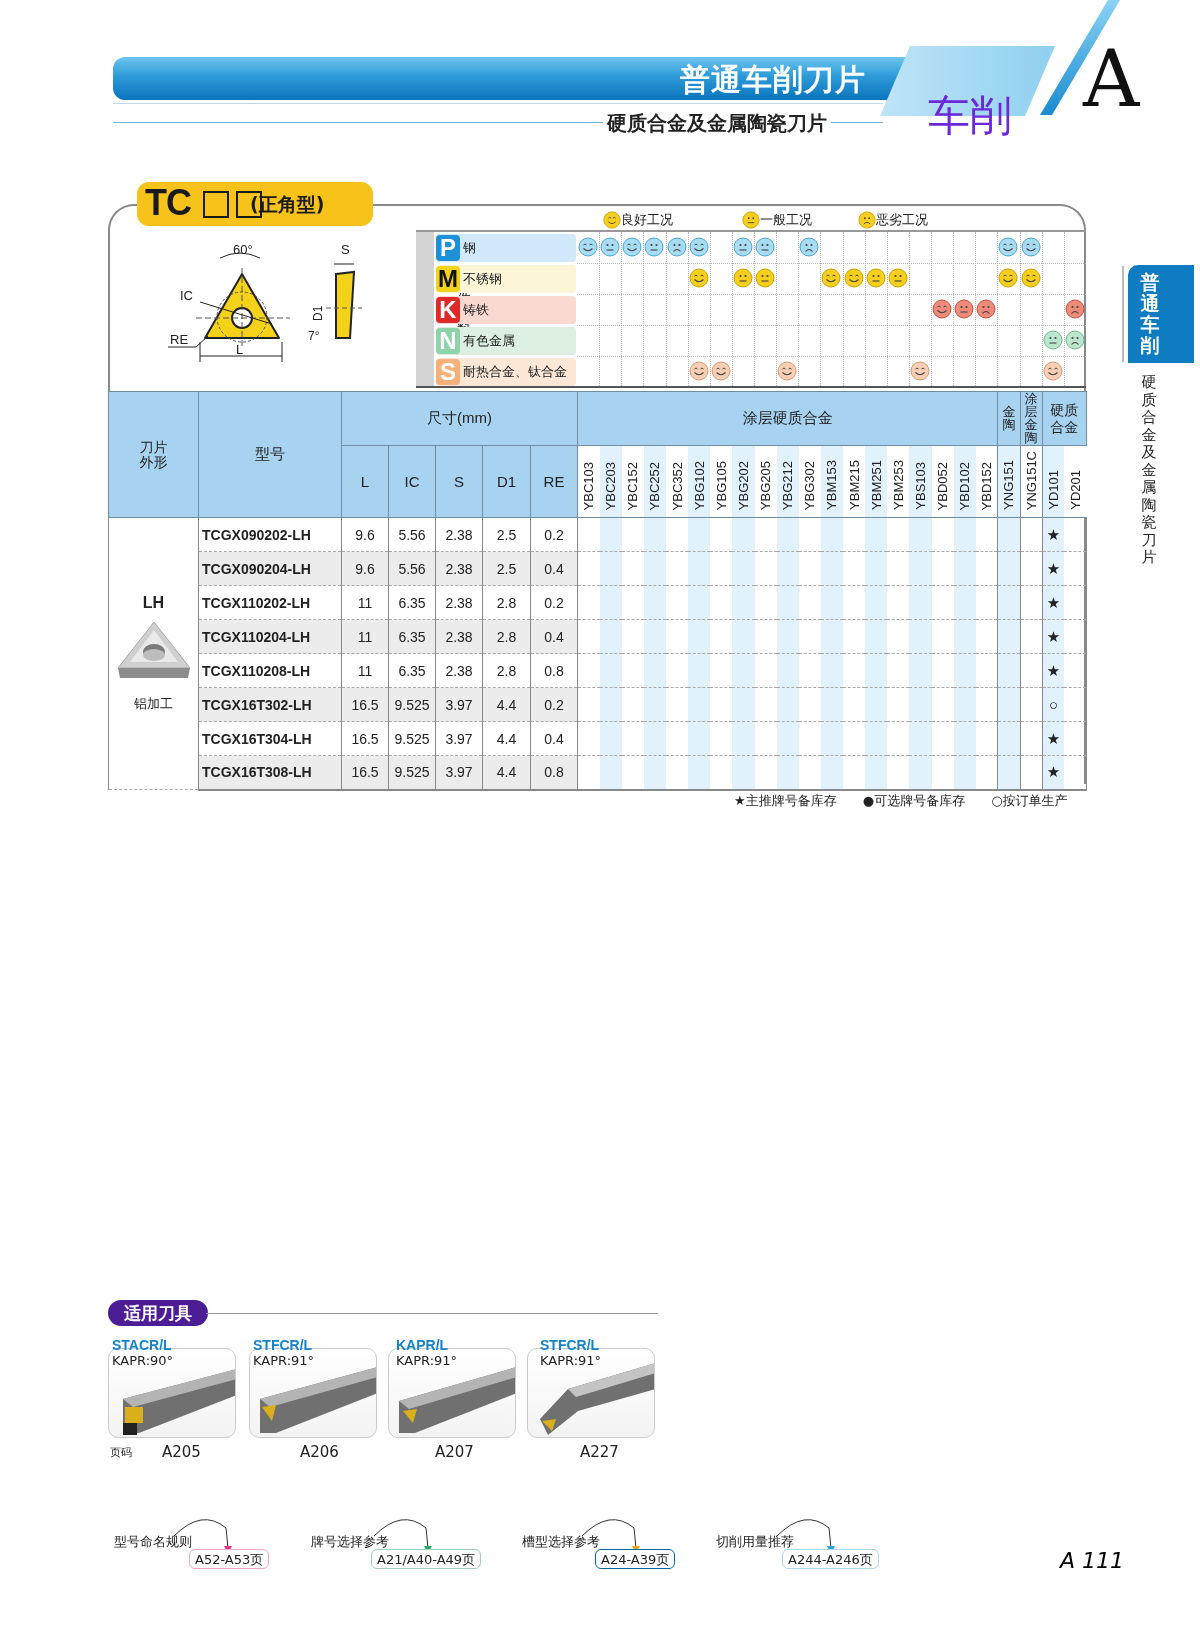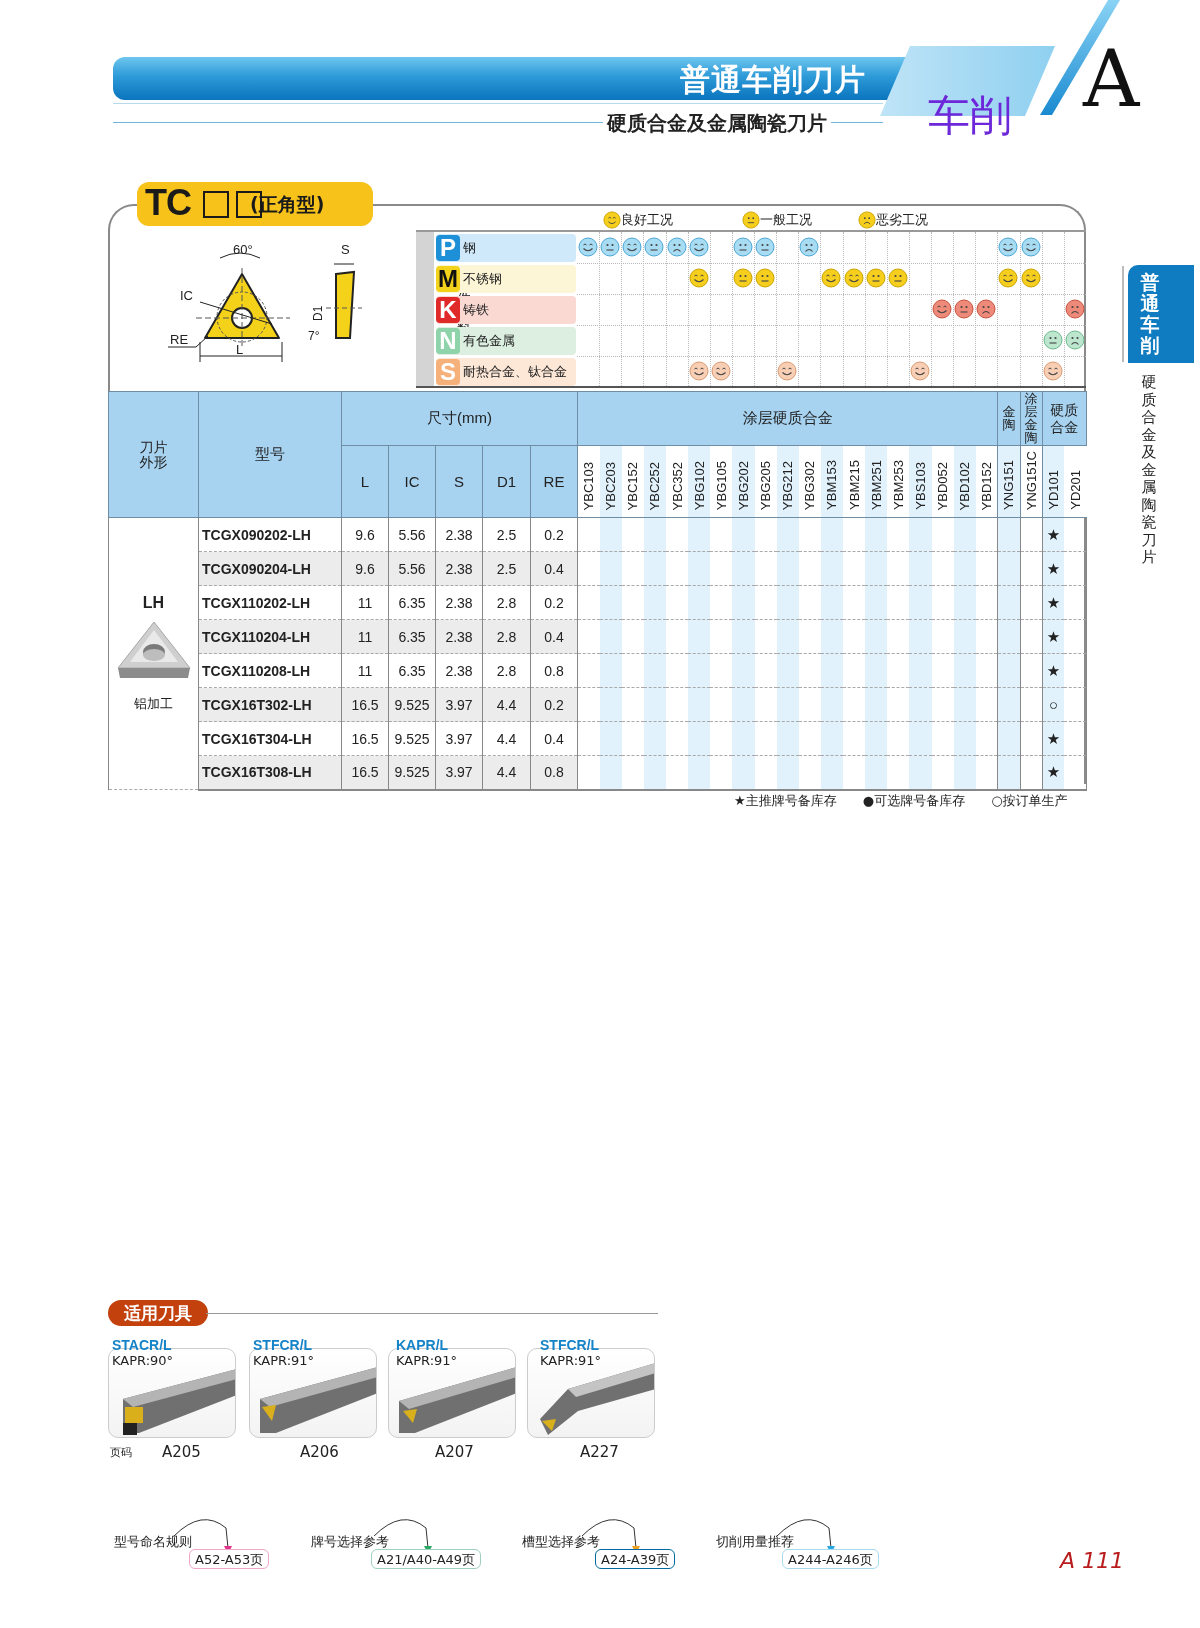--- a/index.html
+++ b/index.html
@@ -73,33 +73,33 @@
   .tbl th.code.even { background: #e2f2fc; }
   .tbl th.code.sep { border-left: 1px solid #6f8ea6; }
   .tbl .shape-cell { background: #fff !important; vertical-align: middle; }
   .tbl tbody tr:last-child td { border-bottom: 2px solid #888; }
   .stack { font-size: 14px; line-height: 15px; display: inline-block; width: 16px; }
 
   .footnote { position: absolute; left: 734px; top: 792px; font-size: 13px; color: #222; white-space: nowrap; }
   .footnote span { margin-right: 22px; }
 
   
-  .tools-badge { position: absolute; left: 108px; top: 1300px; width: 100px; height: 26px; background: #c2410c; border-radius: 13px; color: #fff; font-size: 17px; font-weight: bold; text-align: center; line-height: 26px; }
+  .tools-badge { position: absolute; left: 108px; top: 1300px; width: 100px; height: 26px; background: #4c1d95; border-radius: 13px; color: #fff; font-size: 17px; font-weight: bold; text-align: center; line-height: 26px; }
   .tools-line { position: absolute; left: 206px; top: 1313px; width: 452px; height: 1px; background: #999; }
   .tool-card { position: absolute; top: 1348px; width: 128px; height: 90px; border: 1px solid #ccc; border-radius: 10px; background: linear-gradient(#fff, #f3f3f3); overflow: hidden; }
   .tool-name { position: absolute; top: 1337px; font-family: "Liberation Sans", sans-serif; font-weight: bold; font-size: 14px; color: #1583c8; }
   .tool-kapr { position: absolute; top: 1353px; font-size: 13px; color: #222; }
   .tool-page { position: absolute; top: 1443px; font-size: 15px; color: #222; }
   .tool-pagelbl { position: absolute; left: 110px; top: 1445px; font-size: 11px; color: #222; }
 
   
   .ref-label { position: absolute; top: 1533px; font-size: 13px; color: #222; }
   .ref-box { position: absolute; top: 1549px; height: 20px; border-radius: 6px; font-size: 13px; color: #222; padding: 1px 5px; background: #fff; line-height: 17px; }
   .ref-arc { position: absolute; top: 1514px; width: 60px; height: 40px; }
-  .page-num { position: absolute; left: 1060px; top: 1548px; font-style: italic; font-size: 22px; color: #b91c1c; }
+  .page-num { position: absolute; left: 1060px; top: 1548px; font-style: italic; font-size: 22px; color: #000000; }
 </style>
 </head>
 <body>
 
 <div class="hdr-bar"></div>
 <div class="hdr-title">普通车削刀片</div>
 <div class="hdr-tab"></div>
 <div class="hdr-tab-text">车削</div>
 <div class="hdr-slash"></div>
 <div class="hdr-letter">A</div>

